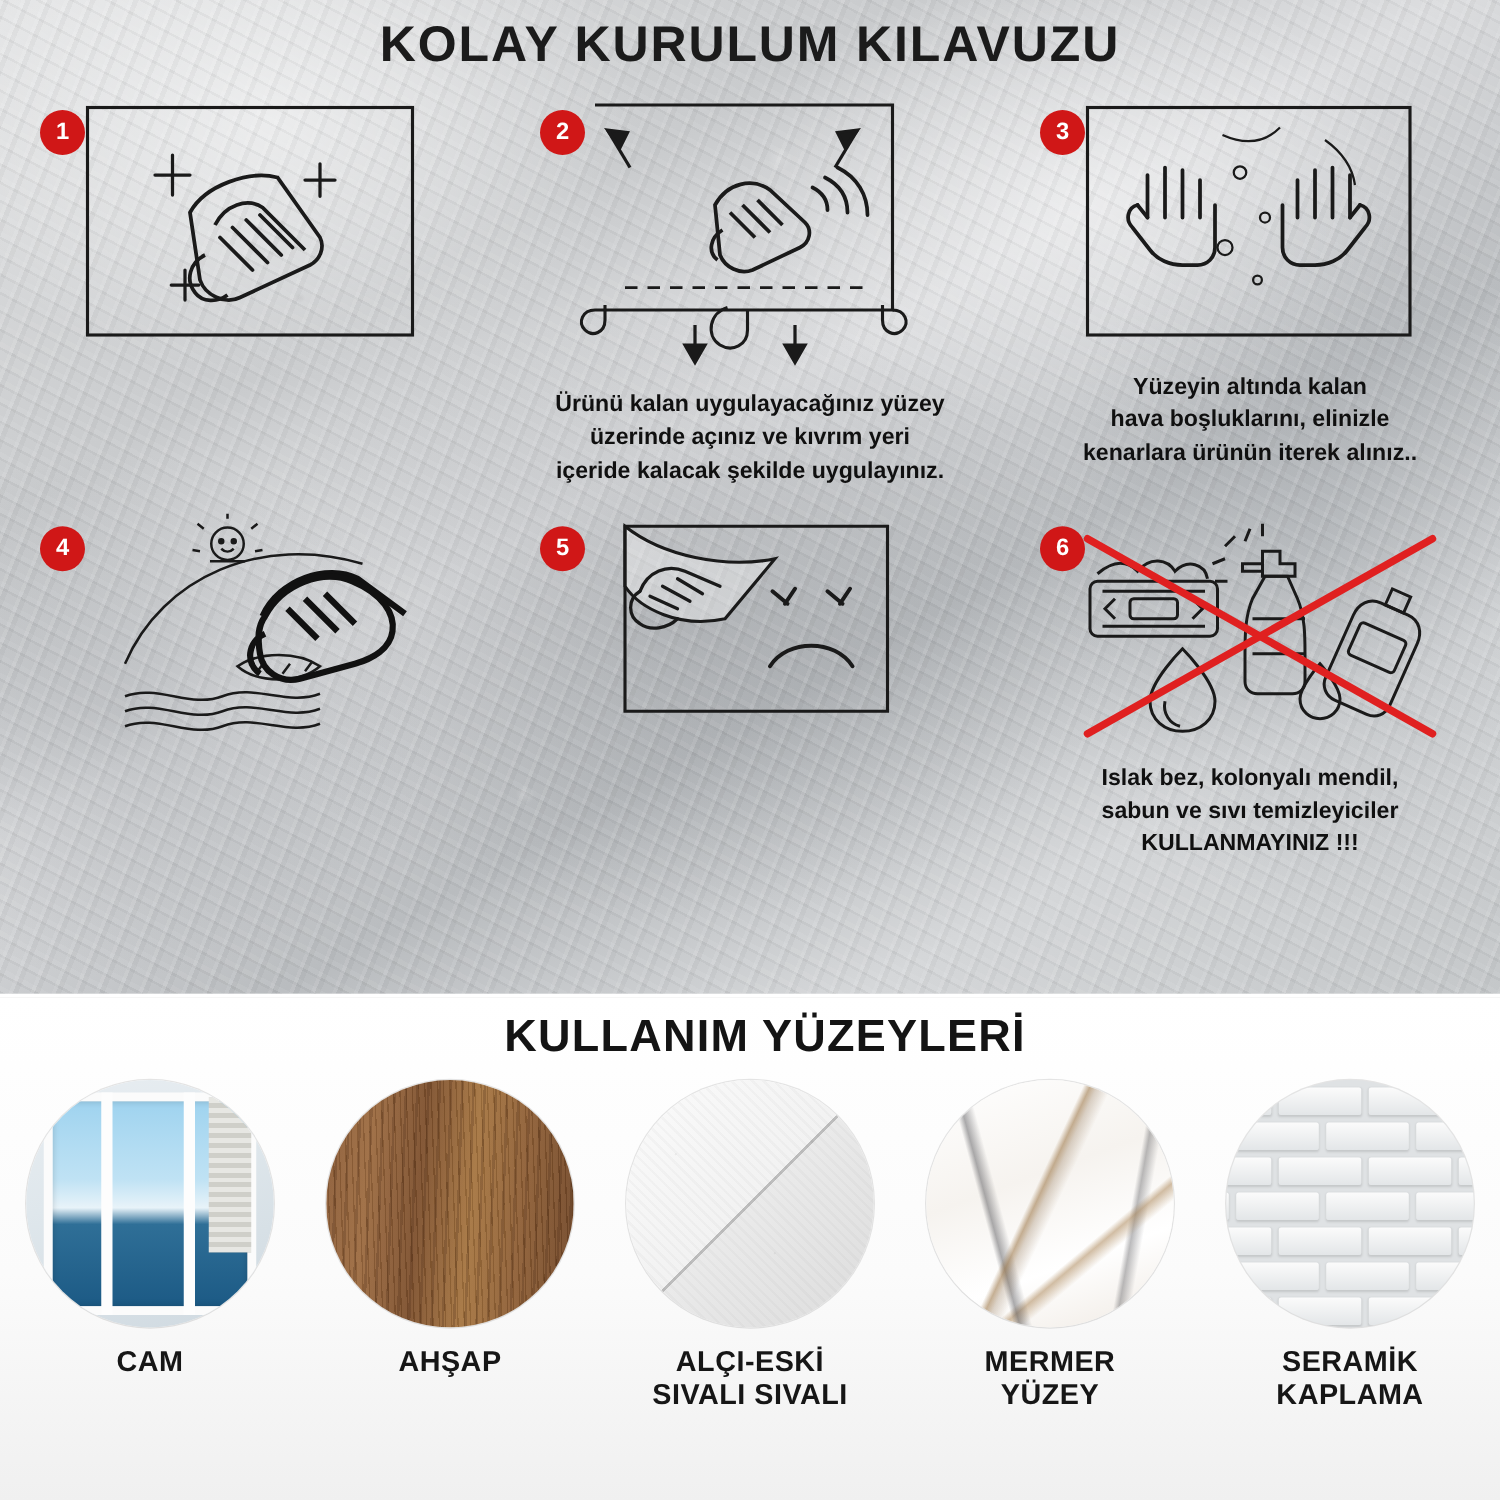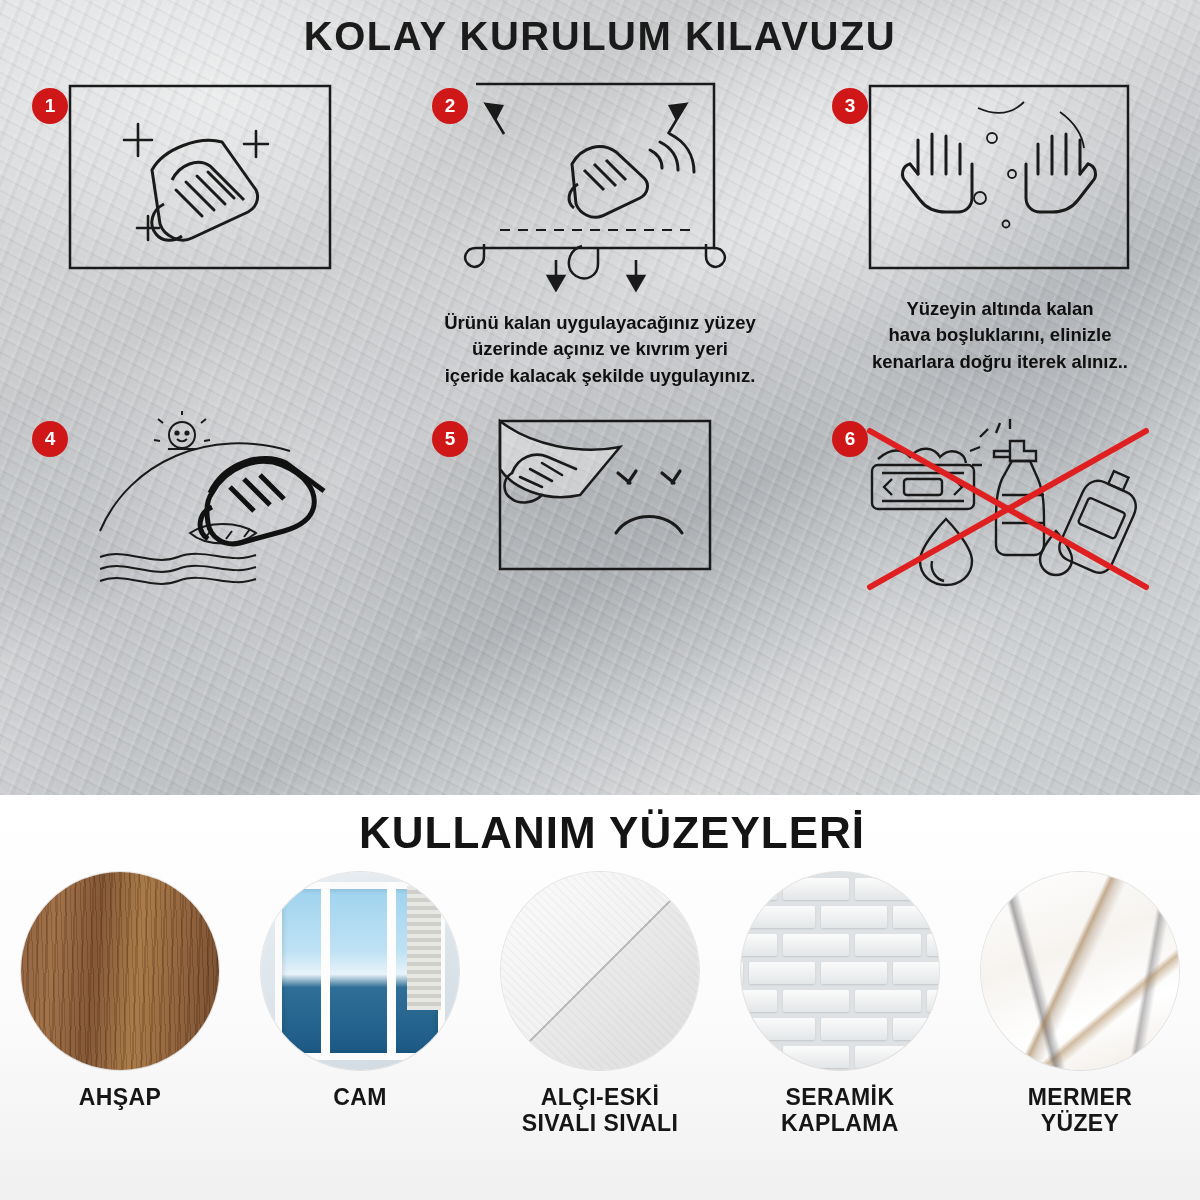--- a/index.html
+++ b/index.html
@@ -72,21 +72,21 @@
   .cross-svg { position: absolute; left: 0; top: 0; z-index: 7; pointer-events: none; }
 
   
   .bottom-section {
     position: absolute; left: 0; top: 795px; width: 1200px; height: 405px;
     background: linear-gradient(180deg, #ffffff 0%, #fbfbfb 55%, #f0f0f0 100%);
     border-top: 3px solid #ffffff;
   }
   .bottom-title {
     text-align: center; margin-top: 10px;
-    font-size: 44px; font-weight: bold; letter-spacing: 1px; color: #141414; padding-left: 24px;
+    font-size: 36px; font-weight: bold; letter-spacing: 1px; color: #141414; padding-left: 24px;
   }
   .surfaces { display: flex; margin-top: 14px; }
   .surface { width: 240px; text-align: center; }
   .circle {
     width: 198px; height: 198px; border-radius: 50%;
     margin: 0 auto; overflow: hidden; position: relative;
     box-shadow: 0 0 0 1px rgba(0,0,0,.10);
   }
   .surface-label {
     margin-top: 14px; font-size: 23px; font-weight: bold; color: #161616;
@@ -233,21 +233,21 @@
                 <circle cx="152" cy="96" r="4"></circle>
                 <circle cx="120" cy="120" r="6"></circle>
                 <circle cx="146" cy="146" r="3.5"></circle>
                 <path d="M118 30 c 18 8 34 6 46 -6"></path>
                 <path d="M200 34 c 14 10 22 22 24 36"></path>
               </g>
             </svg>
           </div>
           <div class="step-caption" style="white-space:pre-line">Yüzeyin altında kalan
 hava boşluklarını, elinizle
-kenarlara doğru iterek alınız..</div>
+kenarlara ürünün iterek alınız..</div>
         </div>
       </div>
 
       <div class="step-row row2">
 
         <div class="step">
           <div class="badge">4</div>
           <div class="step-art">
             <svg width="300" height="190" viewBox="0 0 300 190">
               <g fill="none" stroke="#1a1a1a" stroke-width="2">
@@ -332,49 +332,58 @@
               <g fill="none" stroke="#1a1a1a" stroke-width="2.4">
                 <path d="M196 120 c 0 0 -16 18 -16 28 c 0 10 8 16 16 16 c 8 0 16 -6 16 -16 c 0 -10 -16 -28 -16 -28 z"></path>
               </g>
 
               <g class="cross-svg" stroke="#e02020" stroke-width="6" stroke-linecap="round">
                 <path d="M10 20 L 286 176"></path>
                 <path d="M286 20 L 10 176"></path>
               </g>
             </svg>
           </div>
+          <div class="step-caption" style="white-space:pre-line">Islak bez, kolonyalı mendil,
+sabun ve sıvı temizleyiciler
+KULLANMAYINIZ !!!</div>
         </div>
       </div>
     </div>
   </div>
 
   <div class="bottom-section">
     <div class="bottom-title">KULLANIM YÜZEYLERİ</div>
 
     <div class="surfaces">
-
-      <div class="surface">
-        <div class="circle s-wood"></div>
-        <div class="surface-label" style="white-space:pre-line">AHŞAP</div>
-      </div>
 
       <div class="surface">
         <div class="circle s-glass">
           <div class="frame"></div>
           <div class="mullion" style="left:60px"></div>
           <div class="mullion" style="left:126px"></div>
           <div class="blind"></div>
         </div>
         <div class="surface-label" style="white-space:pre-line">CAM</div>
       </div>
 
       <div class="surface">
+        <div class="circle s-wood"></div>
+        <div class="surface-label" style="white-space:pre-line">AHŞAP</div>
+      </div>
+
+      <div class="surface">
         <div class="circle s-plaster"></div>
         <div class="surface-label" style="white-space:pre-line">ALÇI-ESKİ
 SIVALI SIVALI</div>
+      </div>
+
+      <div class="surface">
+        <div class="circle s-marble"></div>
+        <div class="surface-label" style="white-space:pre-line">MERMER
+YÜZEY</div>
       </div>
 
       <div class="surface">
         <div class="circle s-brick">
           <div class="brow" style="top:4px">
             <div class="brick" style="left:0;width:66px"></div>
             <div class="brick" style="left:72px;width:66px"></div>
             <div class="brick" style="left:144px;width:66px"></div>
             <div class="brick" style="left:216px;width:66px"></div>
           </div>
@@ -412,21 +421,15 @@
             <div class="brick" style="left:0;width:66px"></div>
             <div class="brick" style="left:72px;width:66px"></div>
             <div class="brick" style="left:144px;width:66px"></div>
             <div class="brick" style="left:216px;width:66px"></div>
           </div>
         </div>
         <div class="surface-label" style="white-space:pre-line">SERAMİK
 KAPLAMA</div>
       </div>
 
-      <div class="surface">
-        <div class="circle s-marble"></div>
-        <div class="surface-label" style="white-space:pre-line">MERMER
-YÜZEY</div>
-      </div>
-
     </div>
   </div>
 </div>
 
 </body></html>

